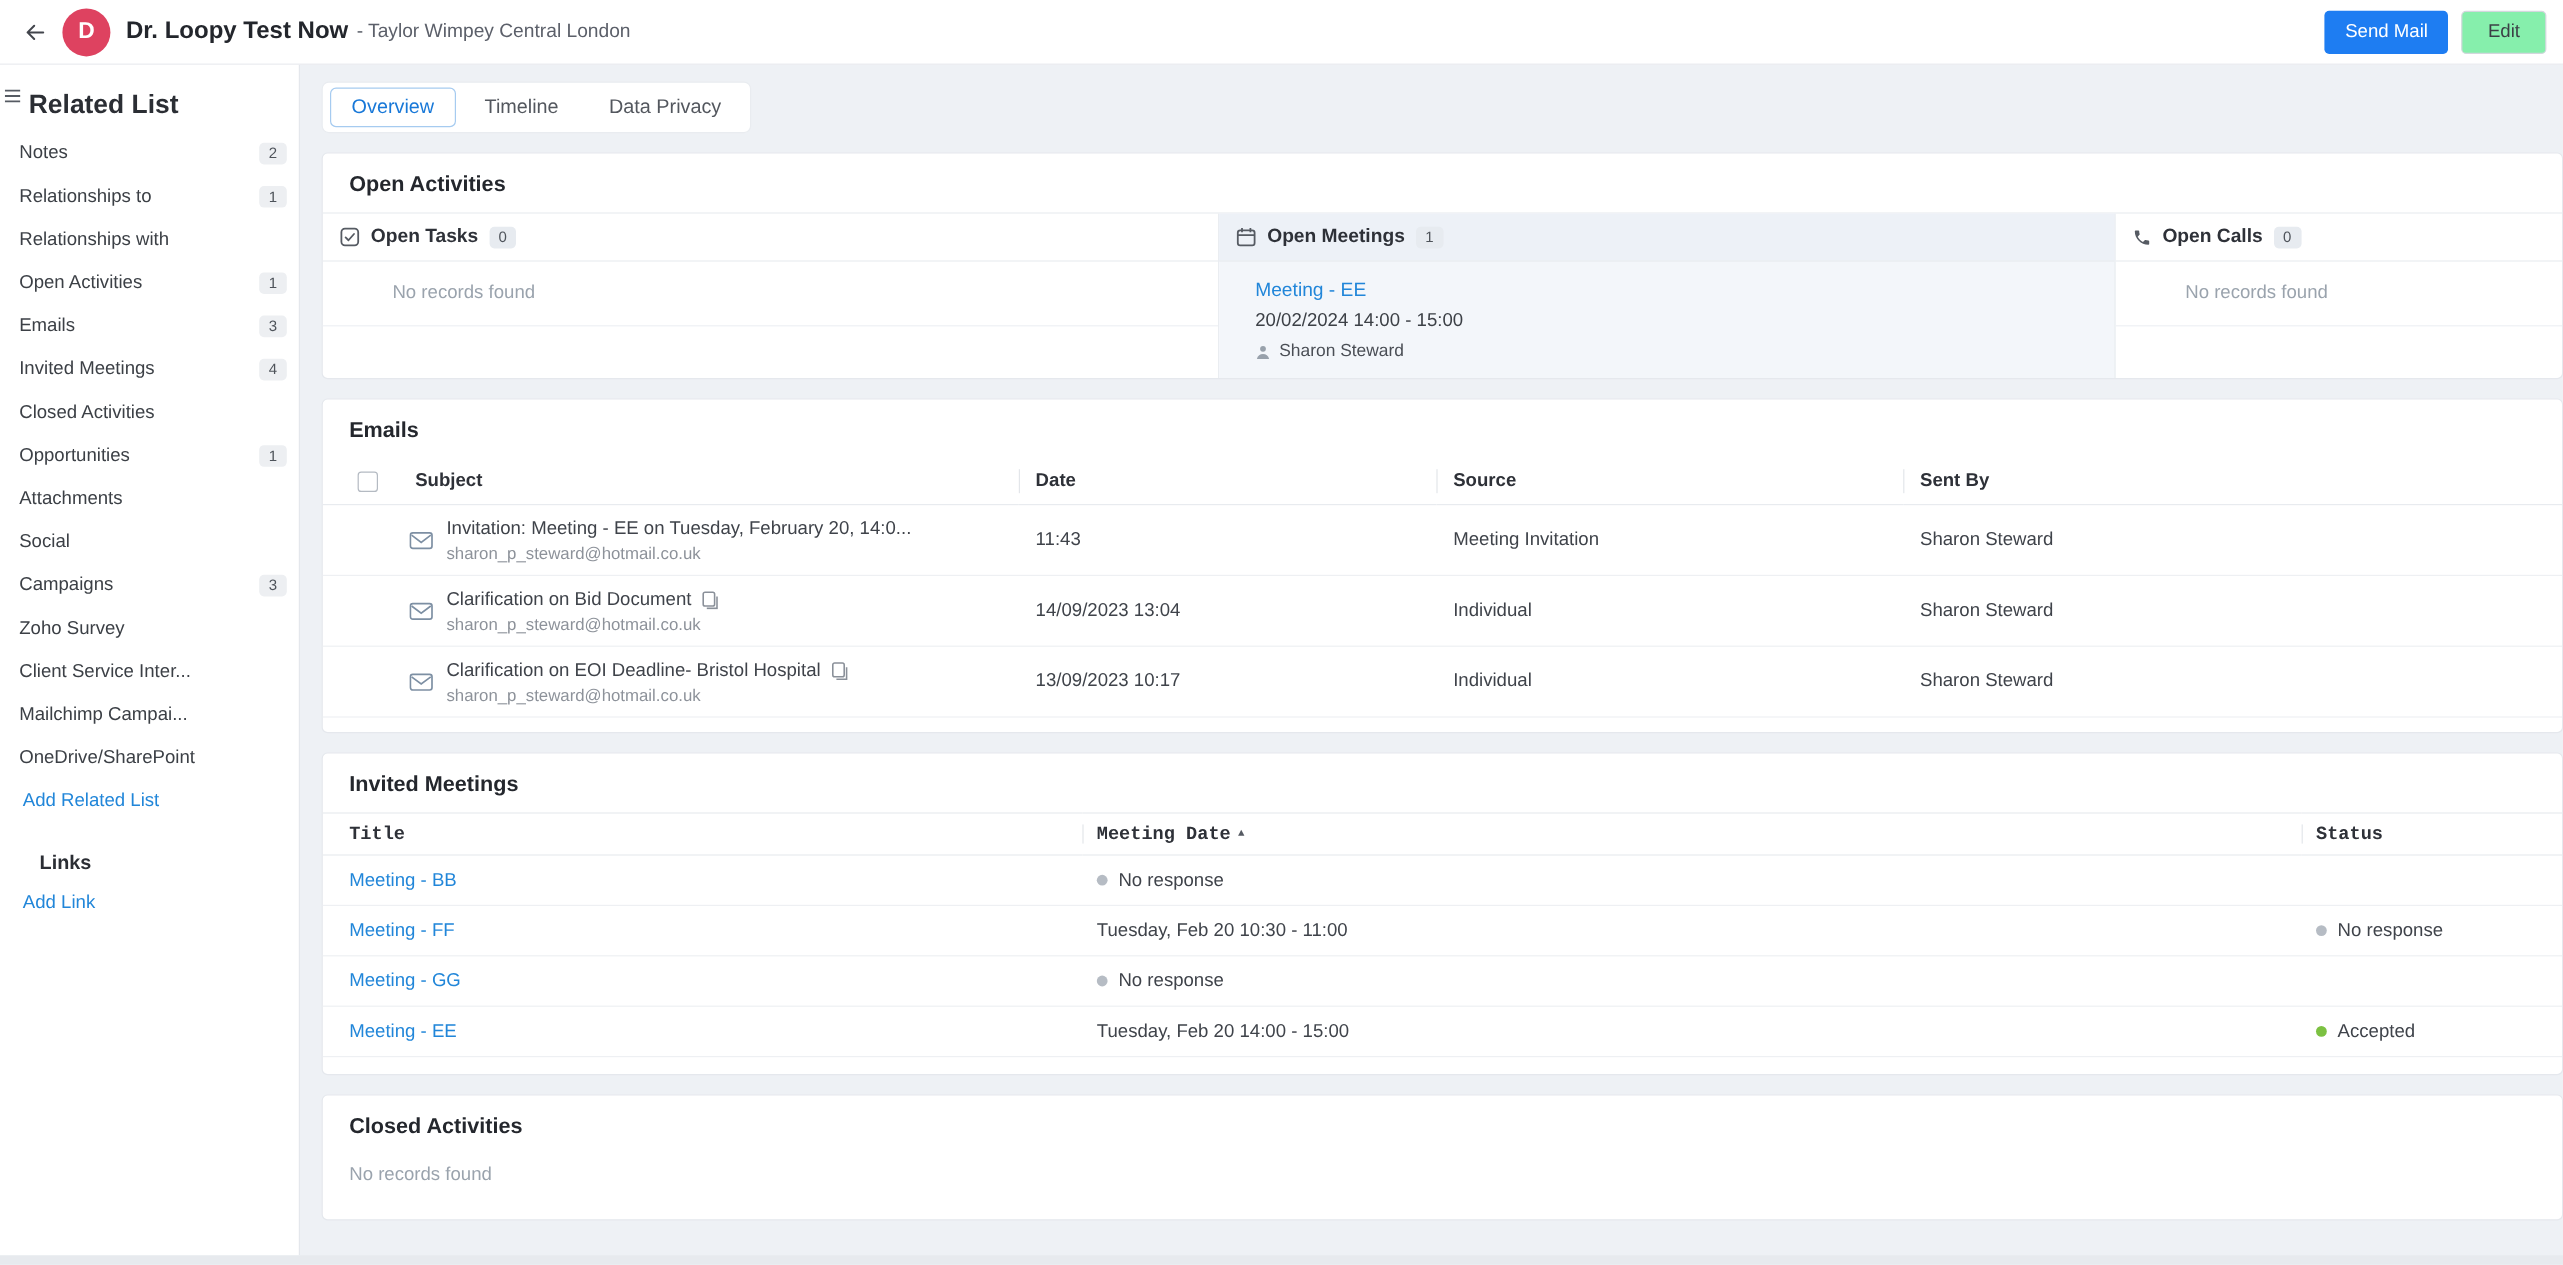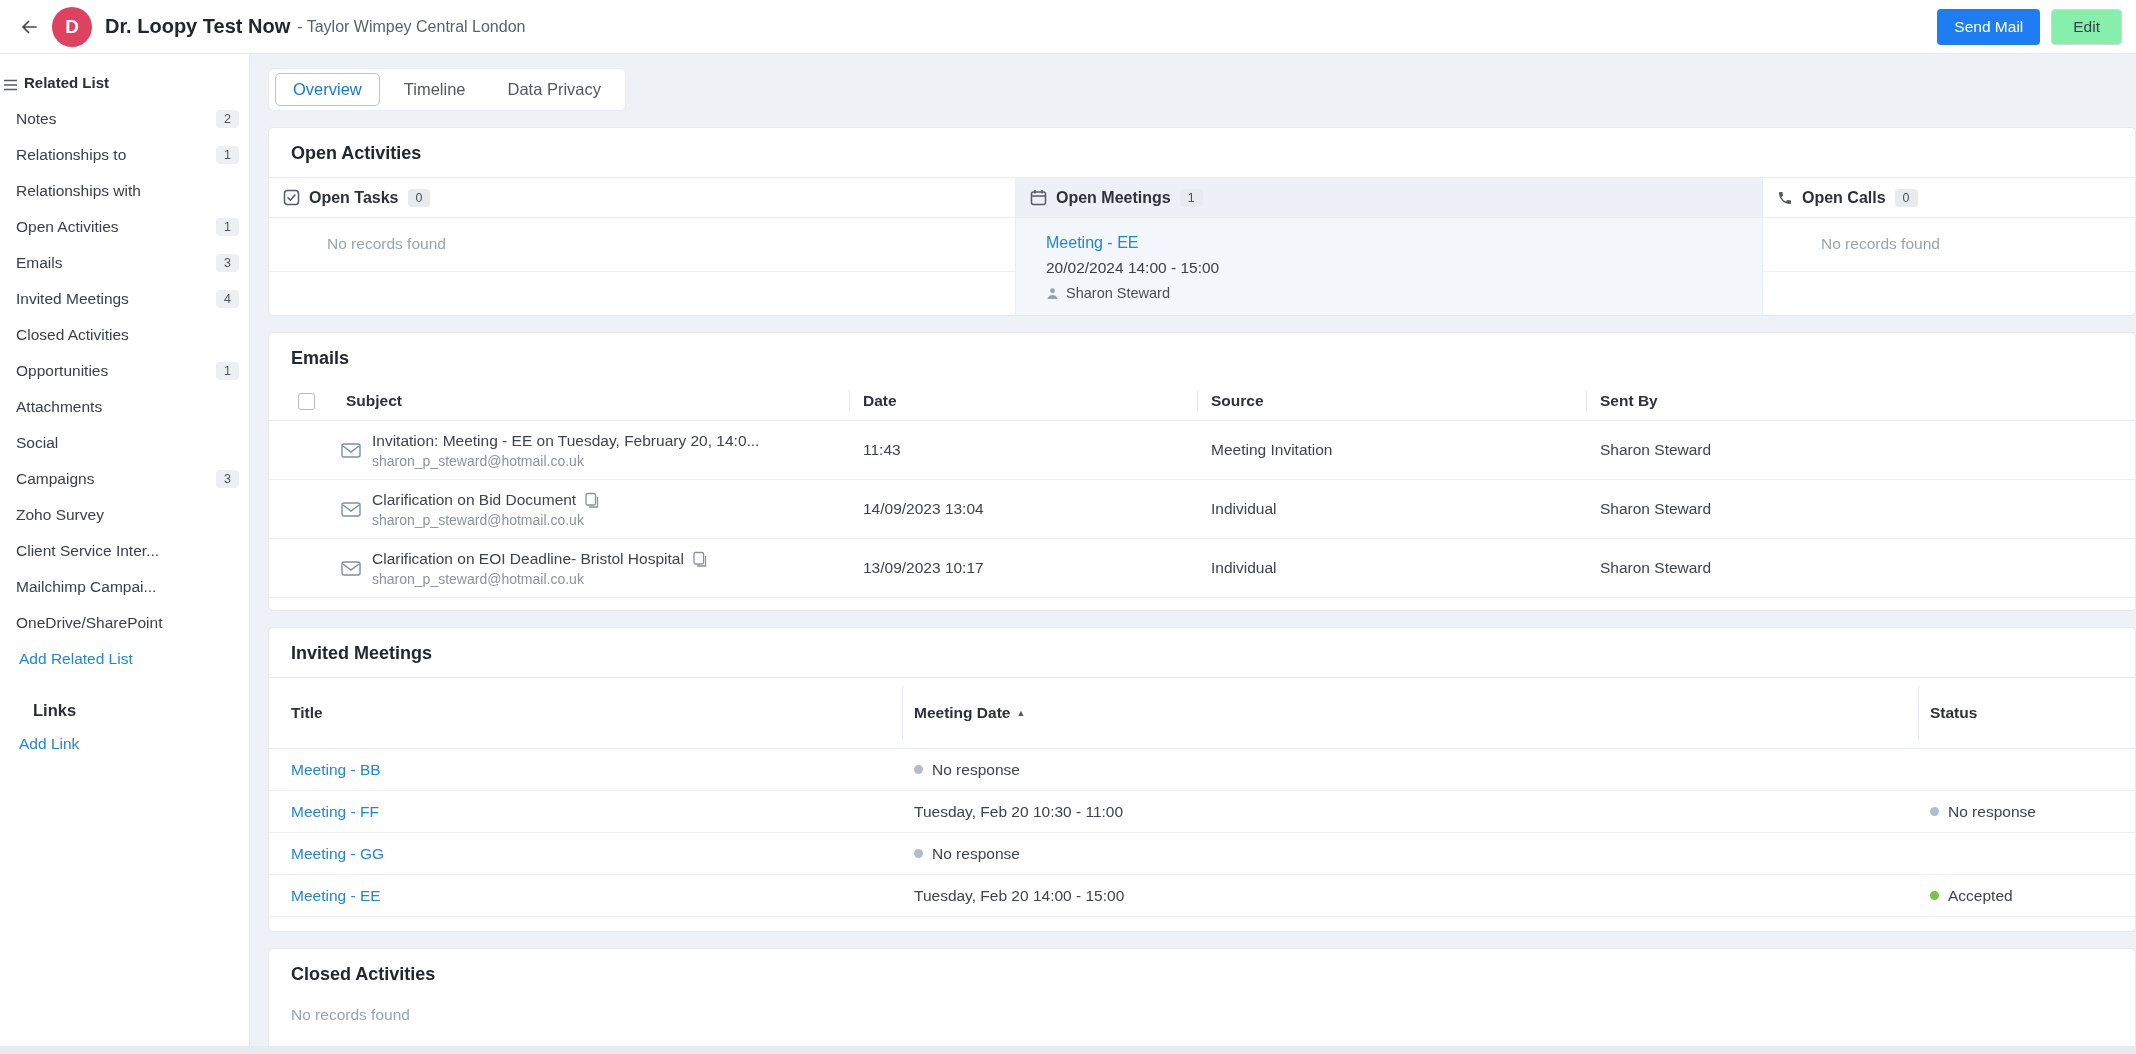--- a/index.html
+++ b/index.html
@@ -12,21 +12,21 @@
   .avatar { width:40px; height:40px; border-radius:50%; background:#de4260; color:#fff; display:flex; align-items:center; justify-content:center; font-size:19px; font-weight:bold; margin:0 13px 0 8px; flex:none; }
   .title { font-size:20px; font-weight:700; color:#23262c; }
   .subtitle { font-size:16px; color:#5c606a; font-weight:400; margin-left:7px; }
   .header-actions { margin-left:auto; display:flex; gap:11px; align-items:center; }
   .btn-primary { background:#1e7df2; color:#fff; border:none; border-radius:4px; padding:9px 17px; font-size:15.5px; font-family:inherit; cursor:pointer;margin-left:37px; }
   .btn-secondary { background:#86efac; color:#3c3f46; border:1px solid #d3d7dd; border-radius:4px; padding:8px 21px; font-size:15.5px; font-family:inherit; cursor:pointer; }
 
   
   .page-body { display:flex; height:992px; }
   .sidebar { width:250px; background:#fff; border-right:1px solid #e4e7ec; padding-top:20px; flex:none; overflow:hidden; }
-  .sb-header { display:flex; align-items:flex-end; gap:7px; padding:0 17px 10px 4px; font-size:15px; font-weight:700; color:#2b2e34; }
+  .sb-header { display:flex; align-items:flex-start; gap:7px; padding:0 17px 10px 4px; font-size:22px; font-weight:700; color:#2b2e34; }
   .sb-item { display:flex; align-items:center; height:36px; padding:0 10px 0 16px; font-size:15.5px; color:#3c4046; cursor:pointer; white-space:nowrap;justify-content:space-between; }
   .sb-count { margin-left:10px; background:#edeff2; border-radius:4px; padding:2px 8px; font-size:12.5px; color:#4e535a; }
   .sb-link { display:block; color:#2186d9; padding:9px 10px 9px 19px; font-size:15.5px; cursor:pointer; text-decoration:none; }
   .sb-section { font-size:16.5px; font-weight:700; color:#2b2e34; padding:24px 0 6px 33px; }
 
   .main { flex:1; padding:14px 0 0 18px; overflow:hidden; background:#eef1f5; }
 
   
   .tabsbar { display:inline-flex; align-items:center; background:#fff; border:1px solid #e9ecf0; border-radius:6px; padding:4px 6px; gap:6px; }
   .tab { padding:6px 17px; font-size:16.5px; color:#53575e; border:1px solid transparent; border-radius:5px; cursor:pointer; }
@@ -62,21 +62,21 @@
   .em-h .hd-label { margin-left:31px; }
   .em-row { display:grid; grid-template-columns:580px 348px 389px 1fr; border-bottom:1px solid #eef0f3; align-items:center; min-height:59px; cursor:pointer; }
   .em-row .c1 { padding-left:72px; display:flex; align-items:center; gap:11px; }
   .em-subject-line { display:flex; align-items:center; gap:8px; font-size:15.5px; color:#3f434a; }
   .em-email { font-size:14px; color:#8d929a; margin-top:3px; }
   .em-cell { font-size:15.5px; color:#3f434a; padding:0 14px; }
   .em-pad { height:12px; }
 
   
   .im-grid { display:grid; grid-template-columns:633px 1016px 1fr; }
-  .im-h { padding:26px 12px; font-size:15.5px; font-weight:600; color:#2e3138; border-top:1px solid #e8ebef; border-bottom:1px solid #e8ebef; position:relative; }
+  .im-h { padding:8px 12px; font-size:15.5px; font-weight:600; color:#2e3138; border-top:1px solid #e8ebef; border-bottom:1px solid #e8ebef; position:relative;font-family:Liberation Mono, monospace; }
   .im-h.c1 { padding-left:22px; }
   .im-h.sep::before { content:""; position:absolute; left:0; top:9px; bottom:9px; width:1px; background:#e3e6ea; }
   .im-row { display:grid; grid-template-columns:633px 1016px 1fr; align-items:center; height:42px; border-bottom:1px solid #eef0f3; }
   .im-row .cell { padding:0 12px; font-size:15.5px; color:#3f434a; }
   .im-row .cell.c1 { padding-left:22px; }
   .im-link { color:#2186d9; cursor:pointer; }
   .status-cell { display:flex; align-items:center; gap:9px; }
   .dot { width:9px; height:9px; border-radius:50%; flex:none; }
   .sort-icon { font-size:9px; color:#565b63; margin-left:6px; vertical-align:2px; }
   .im-pad { height:14px; }

